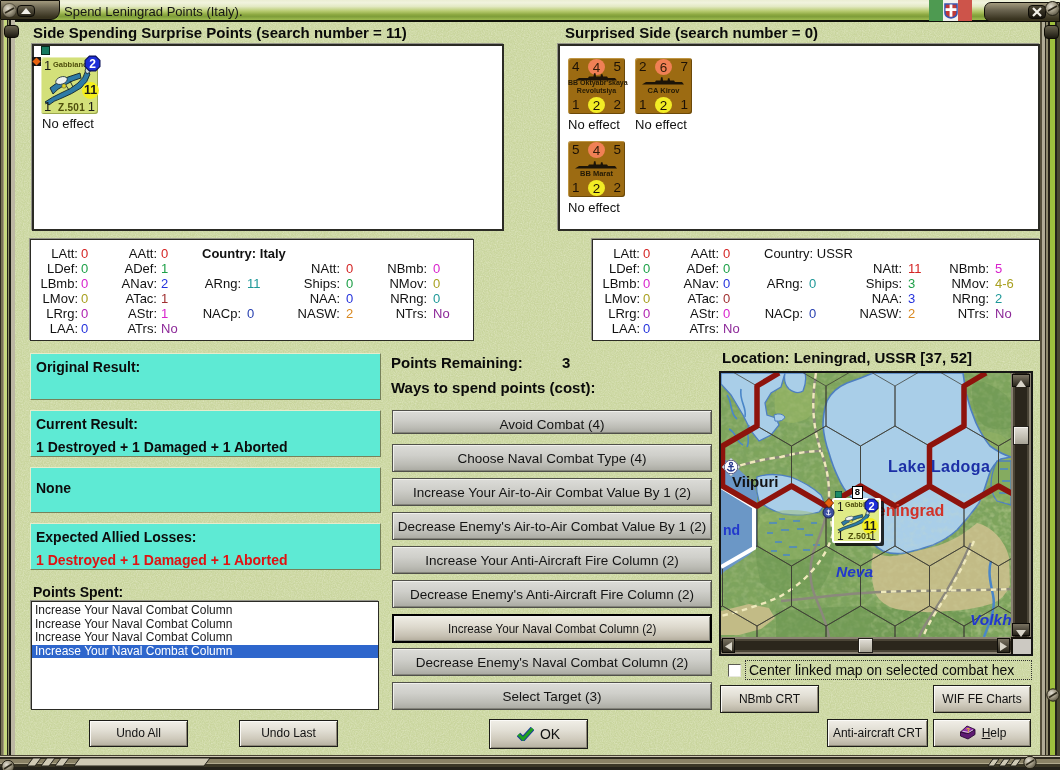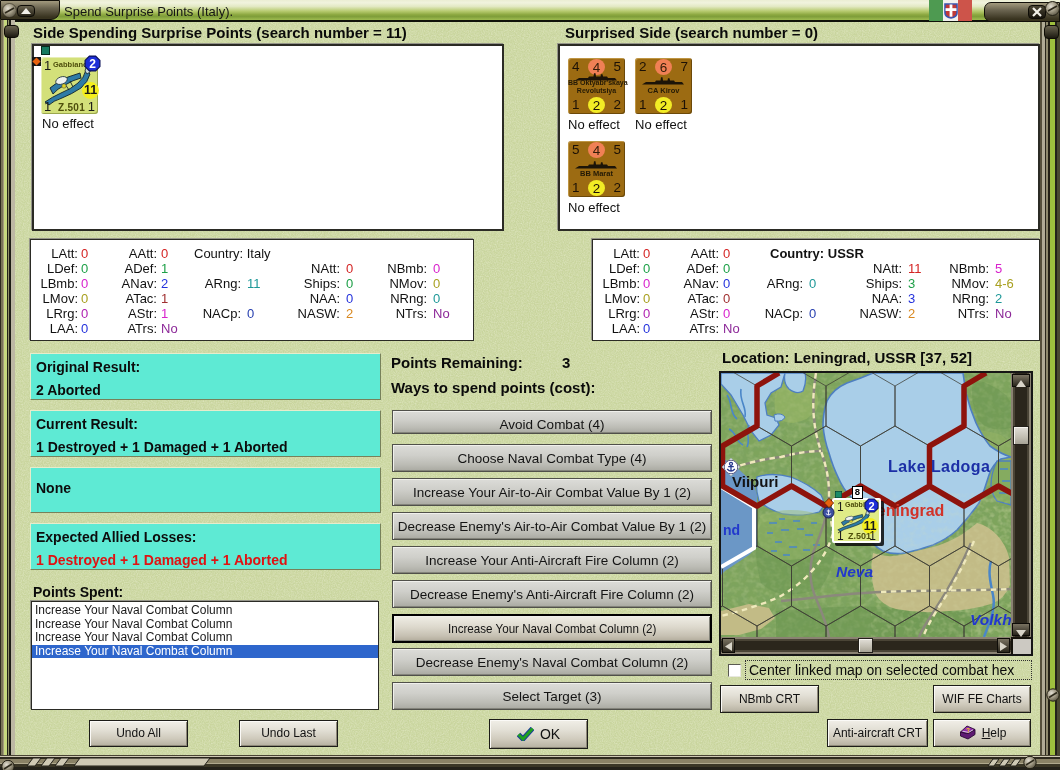--- a/index.html
+++ b/index.html
@@ -21,21 +21,21 @@
     <filter id="nz">
       <feTurbulence type="fractalNoise" baseFrequency="0.85" numOctaves="2" seed="3"></feTurbulence>
       <feColorMatrix type="matrix" values="0 0 0 0 0.96  0 0 0 0 0.97  0 0 0 0 0.84  1.1 0 0 0 -0.35"></feColorMatrix>
     </filter>
 <rect width="1060" height="770" fill="#c9d59d"></rect>
 <rect width="1060" height="770" filter="url(#nz)" opacity="0.6"></rect>
 <rect width="1060" height="770" filter="url(#nz2)" opacity="0.5"></rect>
 </svg>
 
 <div class="a" style="left:0;top:0;width:1060px;height:22px;background:linear-gradient(180deg,#ebeed3 0%,#f1f3de 14%,#e3e9c4 32%,#b6ca6e 56%,#8ba73f 74%,#7f9e3a 83%,#96b44a 95%,#9cba4e 100%);border-bottom:2px solid #10120a"></div>
-<div class="a" style="left:64px;top:4px;font-size:13px;color:#151515;white-space:nowrap">Spend Surprise Points (Italy).</div>
+<div class="a" style="left:64px;top:4px;font-size:13px;color:#151515;white-space:nowrap">Spend Leningrad Points (Italy).</div>
 
 <div class="a" style="left:929px;top:0;width:43px;height:21px;background:linear-gradient(90deg,#4e9a51 0 14px,#f2f2ee 14px 29px,#cd544a 29px 43px)"></div>
 <svg class="a" style="left:944px;top:3px" width="14" height="16" viewBox="0 0 14 16">
     <path d="M1,1 h12 v9 q0,4 -6,5 q-6,-1 -6,-5 Z" fill="#c03a38" stroke="#3a55b0" stroke-width="1.6"></path>
     <rect x="5.6" y="1.5" width="2.8" height="12.2" fill="#fff"></rect>
     <rect x="1.5" y="5.2" width="11" height="2.8" fill="#fff"></rect>
   </svg>
 
 <div class="a" style="left:0;top:0;width:60px;height:20px;background:linear-gradient(180deg,#a29a7e,#6a6450 40%,#38331f 90%);border:1px solid #12100a;border-radius:0 0 9px 0"></div>
 <svg class="a" style="left:2px;top:3px" width="15" height="15">
@@ -106,21 +106,21 @@
 <div class="wbox a" style="left:558px;top:44px;width:482px;height:187px"></div>
 
 <div class="wbox a" style="left:30px;top:239px;width:444px;height:102px;border-width:1px"></div>
 <div class="wbox a" style="left:592px;top:239px;width:448px;height:102px;border-width:1px"></div>
 
 <div class="a" style="left:30px;top:239px;width:444px;height:96px;font-size:13px;color:#111">
 <div class="a" style="left:0;top:7px;width:48px;text-align:right;white-space:nowrap">LAtt:</div>
 <div class="a" style="left:51px;top:7px;color:#d42424;white-space:nowrap">0</div>
 <div class="a" style="left:0;top:7px;width:127px;text-align:right;white-space:nowrap">AAtt:</div>
 <div class="a" style="left:131px;top:7px;color:#d42424;white-space:nowrap">0</div>
-<div class="a" style="left:164px;top:7px;font-weight:normal;white-space:nowrap">Country: Italy</div>
+<div class="a" style="left:172px;top:7px;font-weight:bold;white-space:nowrap">Country: Italy</div>
 <div class="a" style="left:0;top:22px;width:48px;text-align:right;white-space:nowrap">LDef:</div>
 <div class="a" style="left:51px;top:22px;color:#1ea048;white-space:nowrap">0</div>
 <div class="a" style="left:0;top:22px;width:127px;text-align:right;white-space:nowrap">ADef:</div>
 <div class="a" style="left:131px;top:22px;color:#1ea048;white-space:nowrap">1</div>
 <div class="a" style="left:0;top:22px;width:310px;text-align:right;white-space:nowrap">NAtt:</div>
 <div class="a" style="left:316px;top:22px;color:#d42424;white-space:nowrap">0</div>
 <div class="a" style="left:0;top:22px;width:397px;text-align:right;white-space:nowrap">NBmb:</div>
 <div class="a" style="left:403px;top:22px;color:#d822cc;white-space:nowrap">0</div>
 <div class="a" style="left:0;top:37px;width:48px;text-align:right;white-space:nowrap">LBmb:</div>
 <div class="a" style="left:51px;top:37px;color:#d822cc;white-space:nowrap">0</div>
@@ -153,21 +153,21 @@
 <div class="a" style="left:0;top:82px;width:48px;text-align:right;white-space:nowrap">LAA:</div>
 <div class="a" style="left:51px;top:82px;color:#2432dc;white-space:nowrap">0</div>
 <div class="a" style="left:0;top:82px;width:127px;text-align:right;white-space:nowrap">ATrs:</div>
 <div class="a" style="left:131px;top:82px;color:#8c2898;white-space:nowrap">No</div>
 </div>
 <div class="a" style="left:592px;top:239px;width:448px;height:96px;font-size:13px;color:#111">
 <div class="a" style="left:0;top:7px;width:48px;text-align:right;white-space:nowrap">LAtt:</div>
 <div class="a" style="left:51px;top:7px;color:#d42424;white-space:nowrap">0</div>
 <div class="a" style="left:0;top:7px;width:127px;text-align:right;white-space:nowrap">AAtt:</div>
 <div class="a" style="left:131px;top:7px;color:#d42424;white-space:nowrap">0</div>
-<div class="a" style="left:178px;top:7px;font-weight:bold;white-space:nowrap">Country: USSR</div>
+<div class="a" style="left:172px;top:7px;font-weight:normal;white-space:nowrap">Country: USSR</div>
 <div class="a" style="left:0;top:22px;width:48px;text-align:right;white-space:nowrap">LDef:</div>
 <div class="a" style="left:51px;top:22px;color:#1ea048;white-space:nowrap">0</div>
 <div class="a" style="left:0;top:22px;width:127px;text-align:right;white-space:nowrap">ADef:</div>
 <div class="a" style="left:131px;top:22px;color:#1ea048;white-space:nowrap">0</div>
 <div class="a" style="left:0;top:22px;width:310px;text-align:right;white-space:nowrap">NAtt:</div>
 <div class="a" style="left:316px;top:22px;color:#d42424;white-space:nowrap">11</div>
 <div class="a" style="left:0;top:22px;width:397px;text-align:right;white-space:nowrap">NBmb:</div>
 <div class="a" style="left:403px;top:22px;color:#d822cc;white-space:nowrap">5</div>
 <div class="a" style="left:0;top:37px;width:48px;text-align:right;white-space:nowrap">LBmb:</div>
 <div class="a" style="left:51px;top:37px;color:#d822cc;white-space:nowrap">0</div>
@@ -274,21 +274,20 @@
 <div style="position:absolute;left:20px;top:39px;width:17px;height:16px;background:#f2ec25;border-radius:50%"></div>
 <div style="position:absolute;left:20px;top:39.5px;width:17px;text-align:center;font-size:13.5px;color:#1c1106">2</div>
 <div style="position:absolute;right:4px;top:39px;font-size:13.5px;color:#1c1106">2</div>
 </div>
 <div class="a" style="left:568px;top:117px;font-size:13px;color:#111">No effect</div>
 <div class="a" style="left:635px;top:117px;font-size:13px;color:#111">No effect</div>
 <div class="a" style="left:568px;top:200px;font-size:13px;color:#111">No effect</div>
 
 <div class="gbox a" style="left:30px;top:353px;width:351px;height:47px">
     <div>Original Result:</div>
-    <div style="margin-top:7px">2 Aborted</div>
   </div>
 <div class="gbox a" style="left:30px;top:410px;width:351px;height:47px">
     <div>Current Result:</div>
     <div style="margin-top:7px">1 Destroyed + 1 Damaged + 1 Aborted</div>
   </div>
 <div class="gbox a" style="left:30px;top:467px;width:351px;height:46px">
     <div style="margin-top:7px">None</div>
   </div>
 <div class="gbox a" style="left:30px;top:523px;width:351px;height:47px">
     <div>Expected Allied Losses:</div>

